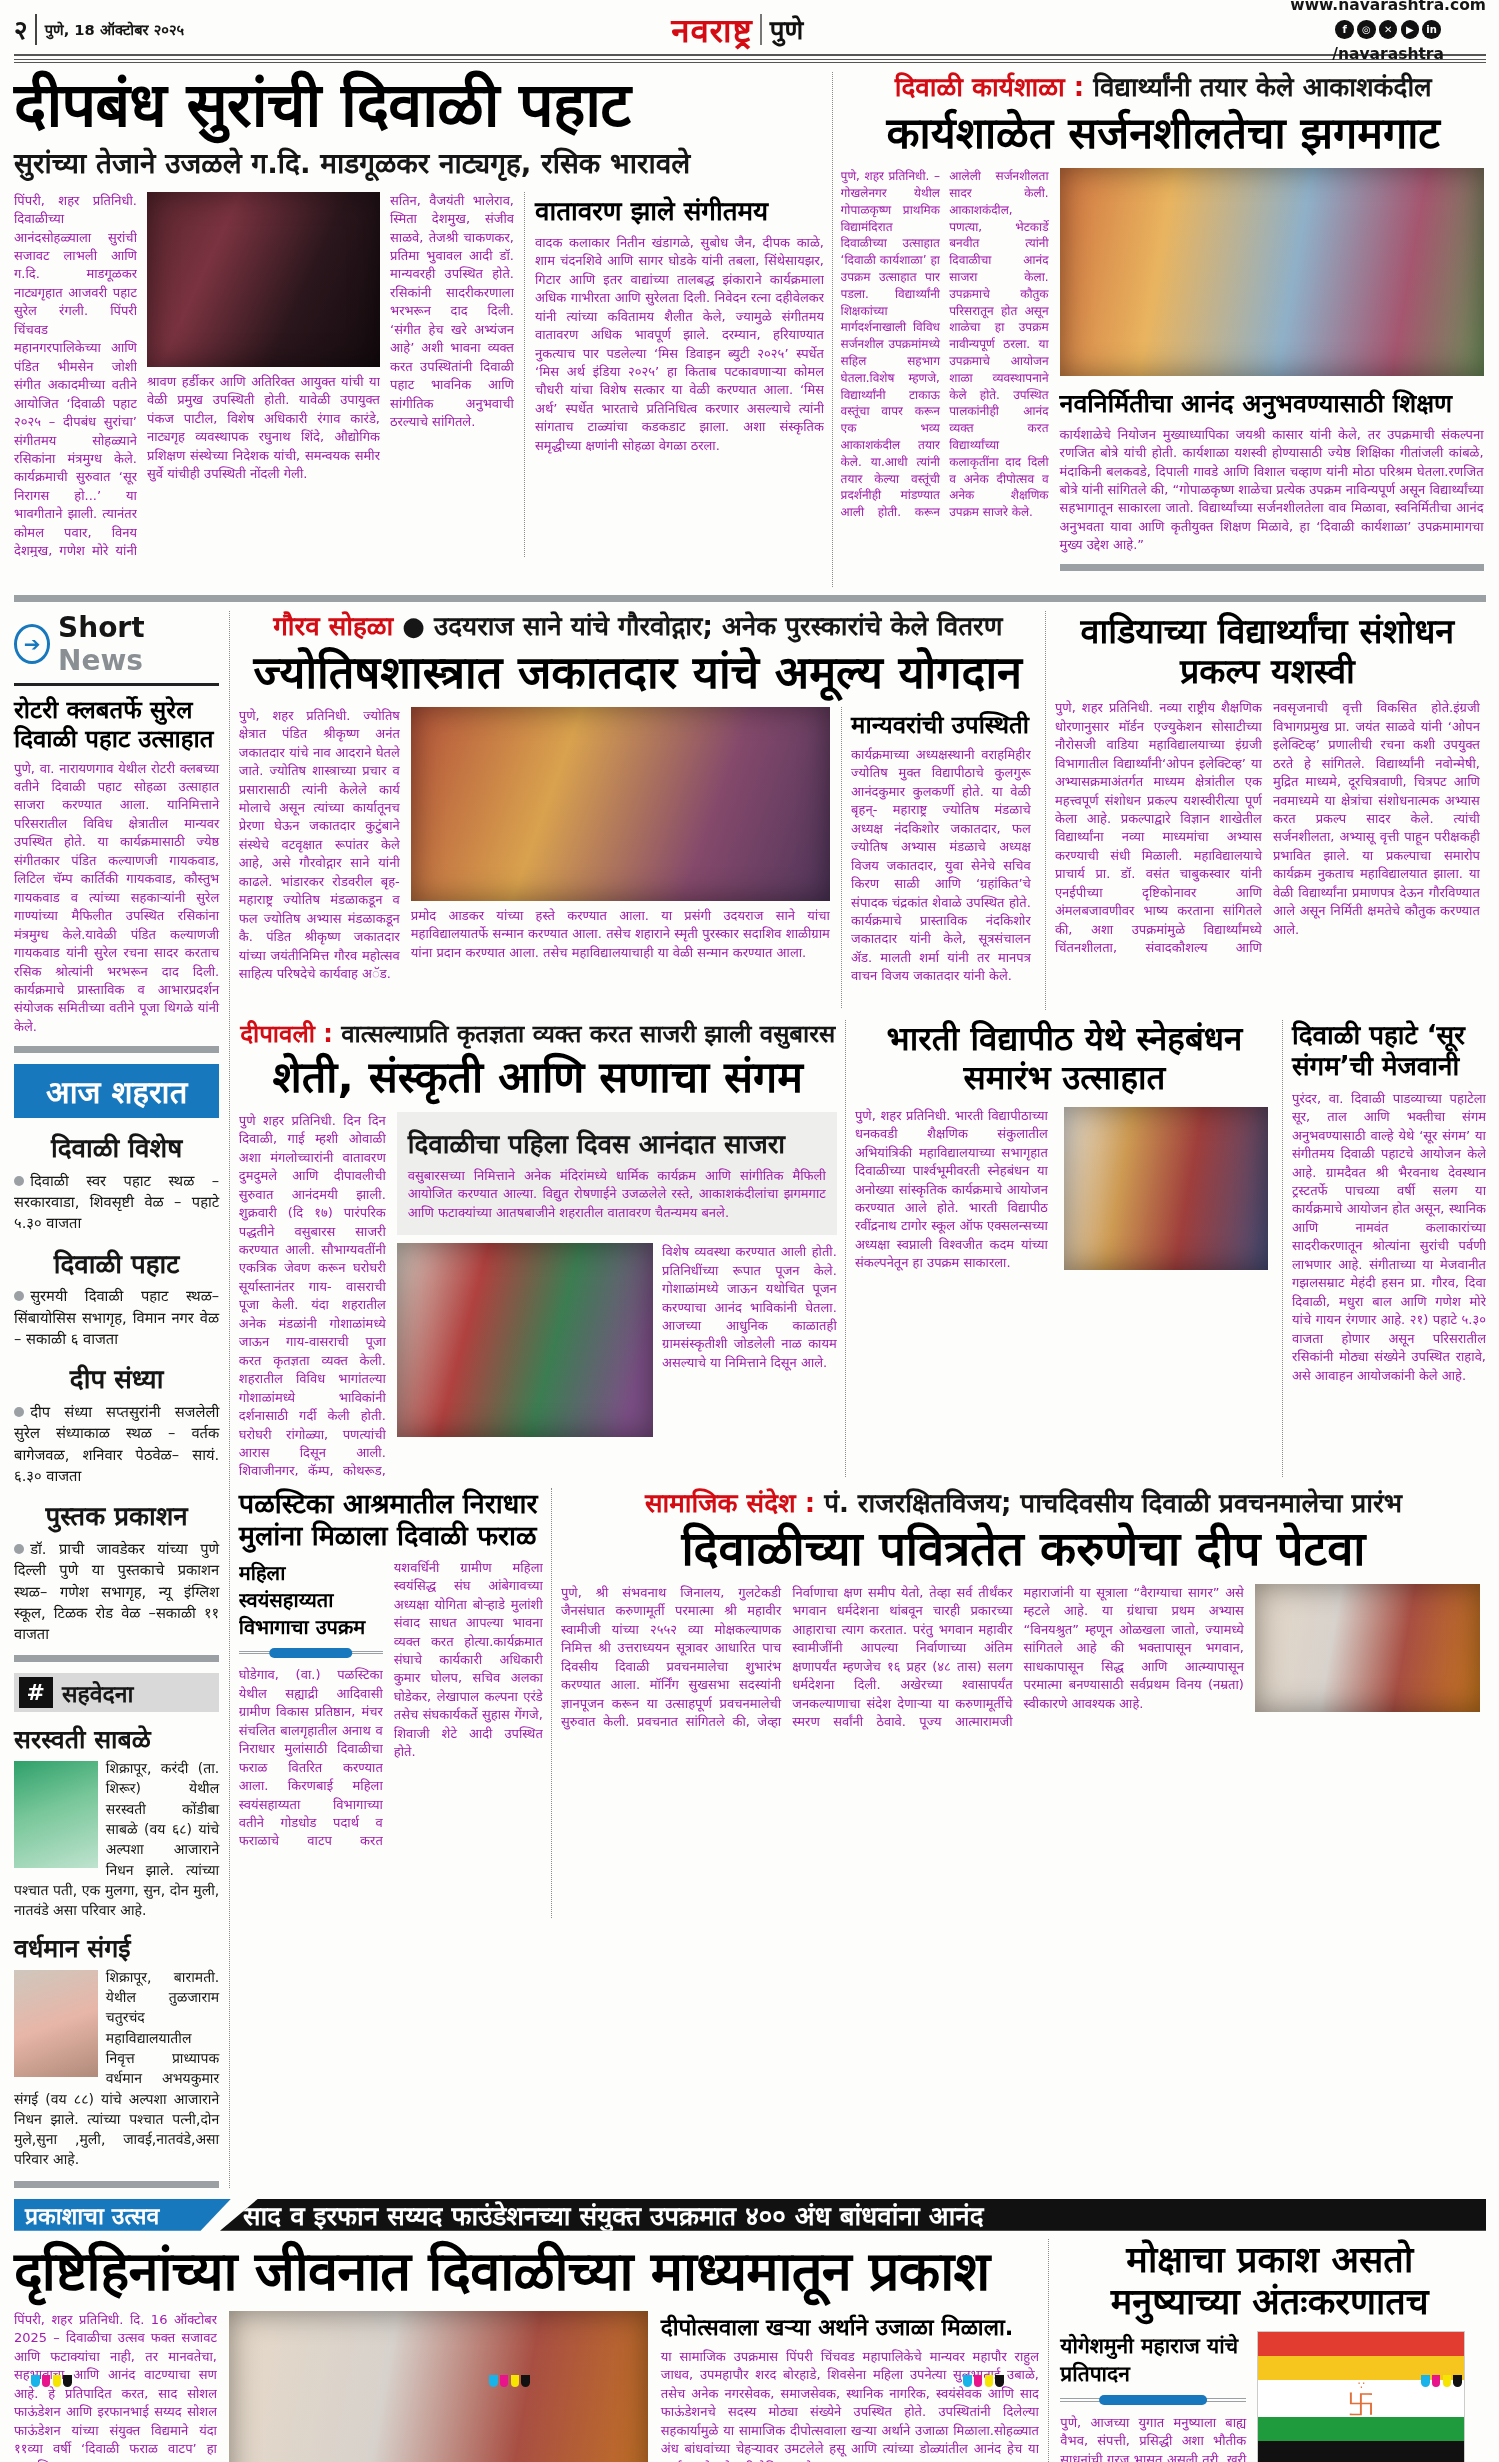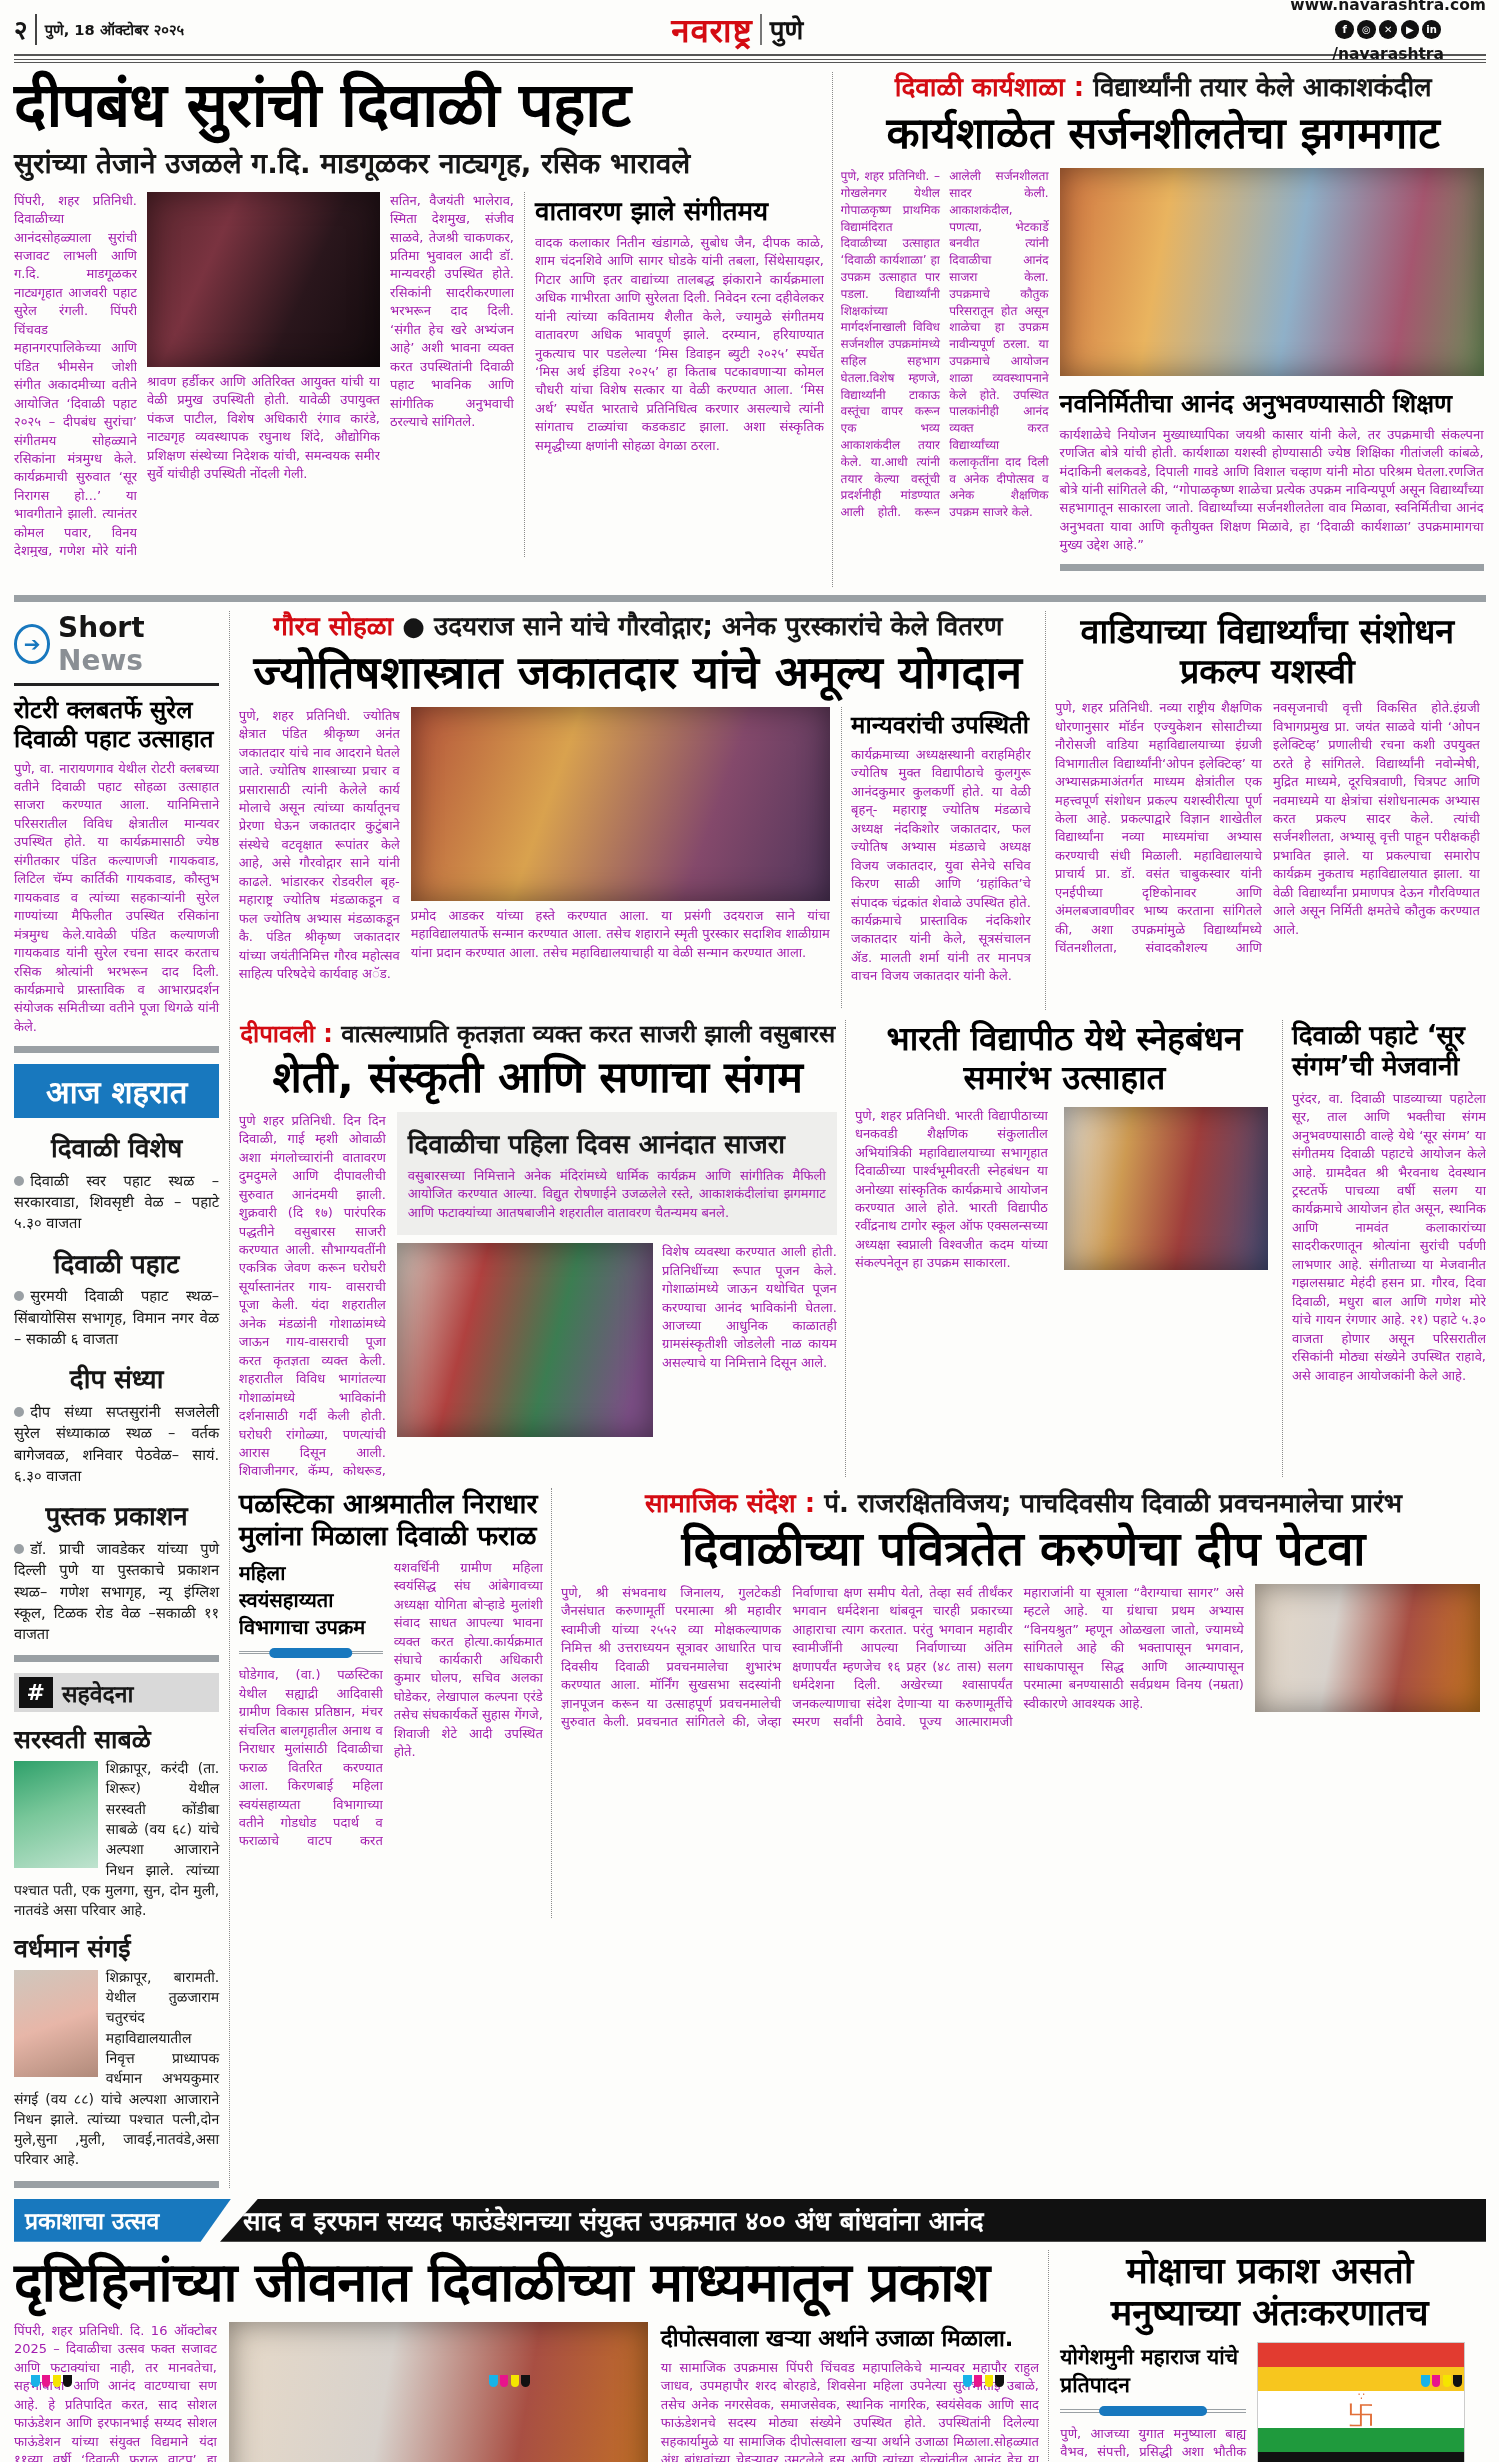--- a/index.html
+++ b/index.html
@@ -84,21 +84,21 @@
   .vasub{width:598px;}
   .bharati{width:419px;margin-left:7.8px;padding-left:9.3px;border-left:0.8px dotted #8a8a8a;}
   .sur{width:194px;margin-left:7.8px;padding-left:9.3px;border-left:0.8px dotted #8a8a8a;}
   .graybox{background:#eeeeec;padding:13px 11px;}
   .graybox h3{font-size:26px;font-weight:900;margin:0 0 6.2px;}
   .palst{width:304px;}
   .samajik{flex:1;margin-left:7.8px;padding-left:9.3px;border-left:0.8px dotted #8a8a8a;}
   .sam-row{display:flex;gap:11px;margin-top:7.8px;height:334px;overflow:hidden;}
   .sam-cols{column-count:3;column-gap:11px;width:683px;}
   
-  .bot-tagrow{display:flex;align-items:stretch;height:43px;margin-top:11px;}
+  .bot-tagrow{display:flex;align-items:stretch;height:32px;margin-top:11px;}
   .bot-tag{background:#1878be;color:#fff;font-size:23px;font-weight:900;display:flex;align-items:center;
            padding:0 20px 0 11px;clip-path:polygon(0 0,100% 0,86% 100%,0 100%);width:186px;}
   .bot-bar{background:#111;color:#fff;font-size:26px;font-weight:900;display:flex;align-items:center;
            padding:0 23px;flex:1;margin-left:-11px;clip-path:polygon(3% 0,100% 0,100% 100%,0 100%);}
   .botwrap{display:flex;margin-top:7.8px;}
   .prakash{width:1025px;}
   .moksha{width:419px;margin-left:9.3px;padding-left:11px;border-left:0.8px dotted #8a8a8a;}
   .pr-row{display:flex;gap:12.4px;margin-top:9.3px;height:365px;overflow:hidden;}
   .flag{width:206px;height:132px;display:flex;flex-direction:column;border:0.8px solid #ccc;}
   .flag .s{flex:1;}

